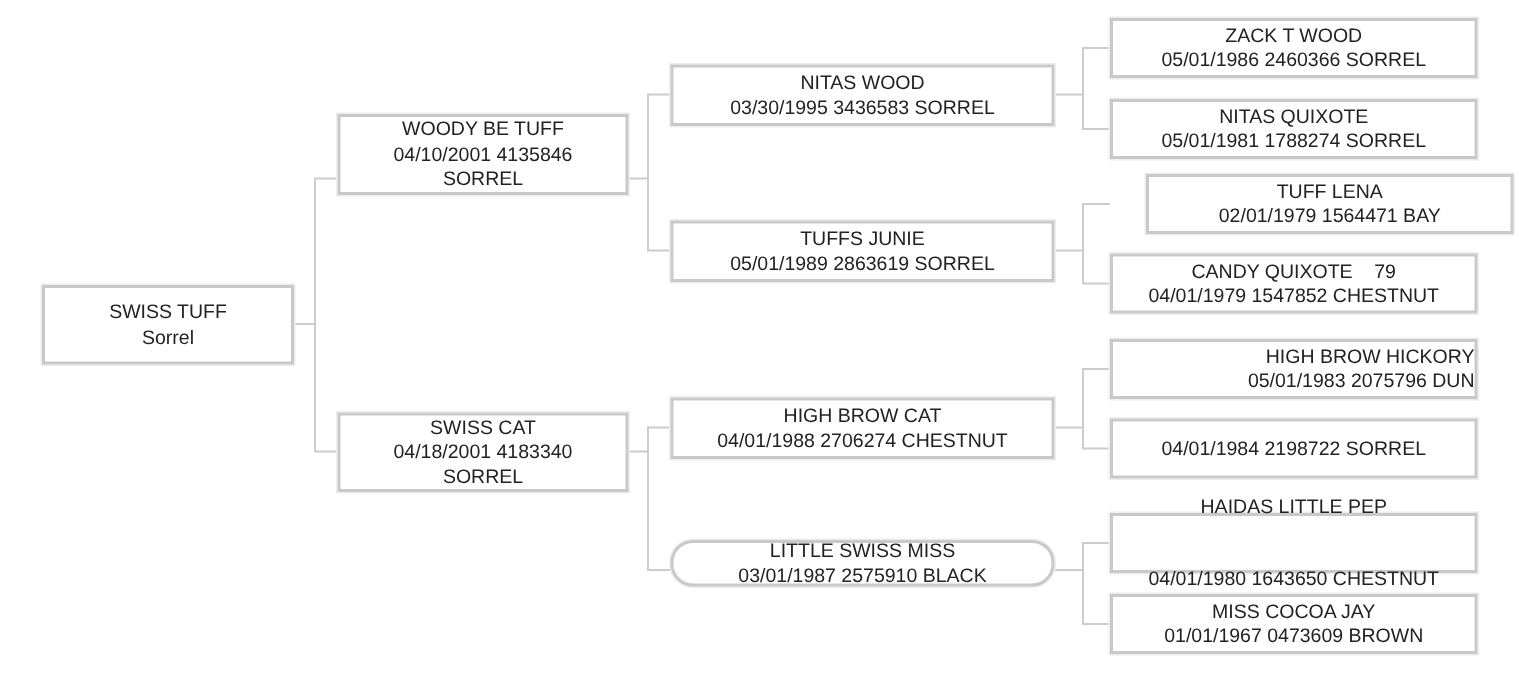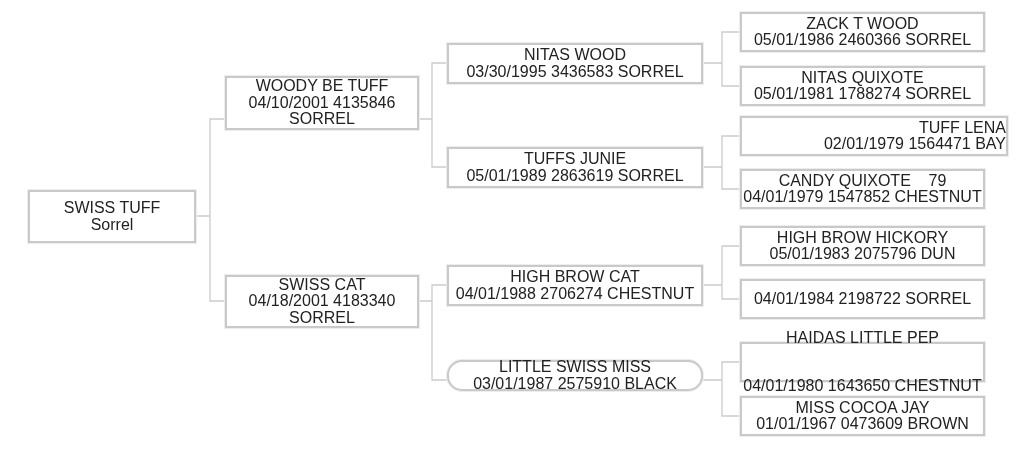--- a/index.html
+++ b/index.html
@@ -32,40 +32,40 @@
     box-sizing: border-box;
     background: #ffffff;
     border: 2px solid #c9c9c9;
     box-shadow: 0 0 0 1px #ededed;
     display: flex;
     flex-direction: column;
     justify-content: center;
     align-items: center;
     text-align: center;
     color: #222222;
-    font-size: 16px;
+    font-size: 13px;
     line-height: 16.5px;
     white-space: pre;
   }
   
   #b-subject { left: 28px;  top: 190px; width: 168px; height: 53px; }
   
   #b-sire    { left: 225px; top: 76px;  width: 194px; height: 54px; }
   #b-dam     { left: 225px; top: 275px; width: 194px; height: 53px; }
   
   #b-ss      { left: 447px; top: 43px;  width: 256px; height: 41px; }
   #b-sd      { left: 447px; top: 147px; width: 256px; height: 41px; }
   #b-ds      { left: 447px; top: 265px; width: 256px; height: 41px; }
   #b-dd      { left: 447px; top: 360px; width: 256px; height: 31px; border-radius: 15px; }
   
   #b-sss     { left: 740px; top: 12px;  width: 245px; height: 40px; }
   #b-ssd     { left: 740px; top: 66px;  width: 245px; height: 40px; text-align: right; }
-  #b-sds     { left: 740px; top: 116px; width: 268px; height: 40px; align-items: flex-end; }
+  #b-sds     { left: 764px; top: 116px; width: 245px; height: 40px; }
   #b-sdd     { left: 740px; top: 169px; width: 245px; height: 40px; }
-  #b-dss     { left: 740px; top: 226px; width: 245px; height: 40px; }
+  #b-dss     { left: 740px; top: 226px; width: 245px; height: 40px; align-items: flex-end; }
   #b-dsd     { left: 740px; top: 279px; width: 245px; height: 40px; }
   #b-dds     { left: 740px; top: 342px; width: 245px; height: 40px; gap: 32px; }
   #b-ddd     { left: 740px; top: 396px; width: 245px; height: 40px; }
 </style>
 </head>
 <body>
 
 <div id="pedigree-canvas">
 
   <svg id="connectors" viewBox="0 0 1024 464" xmlns="http://www.w3.org/2000/svg">

